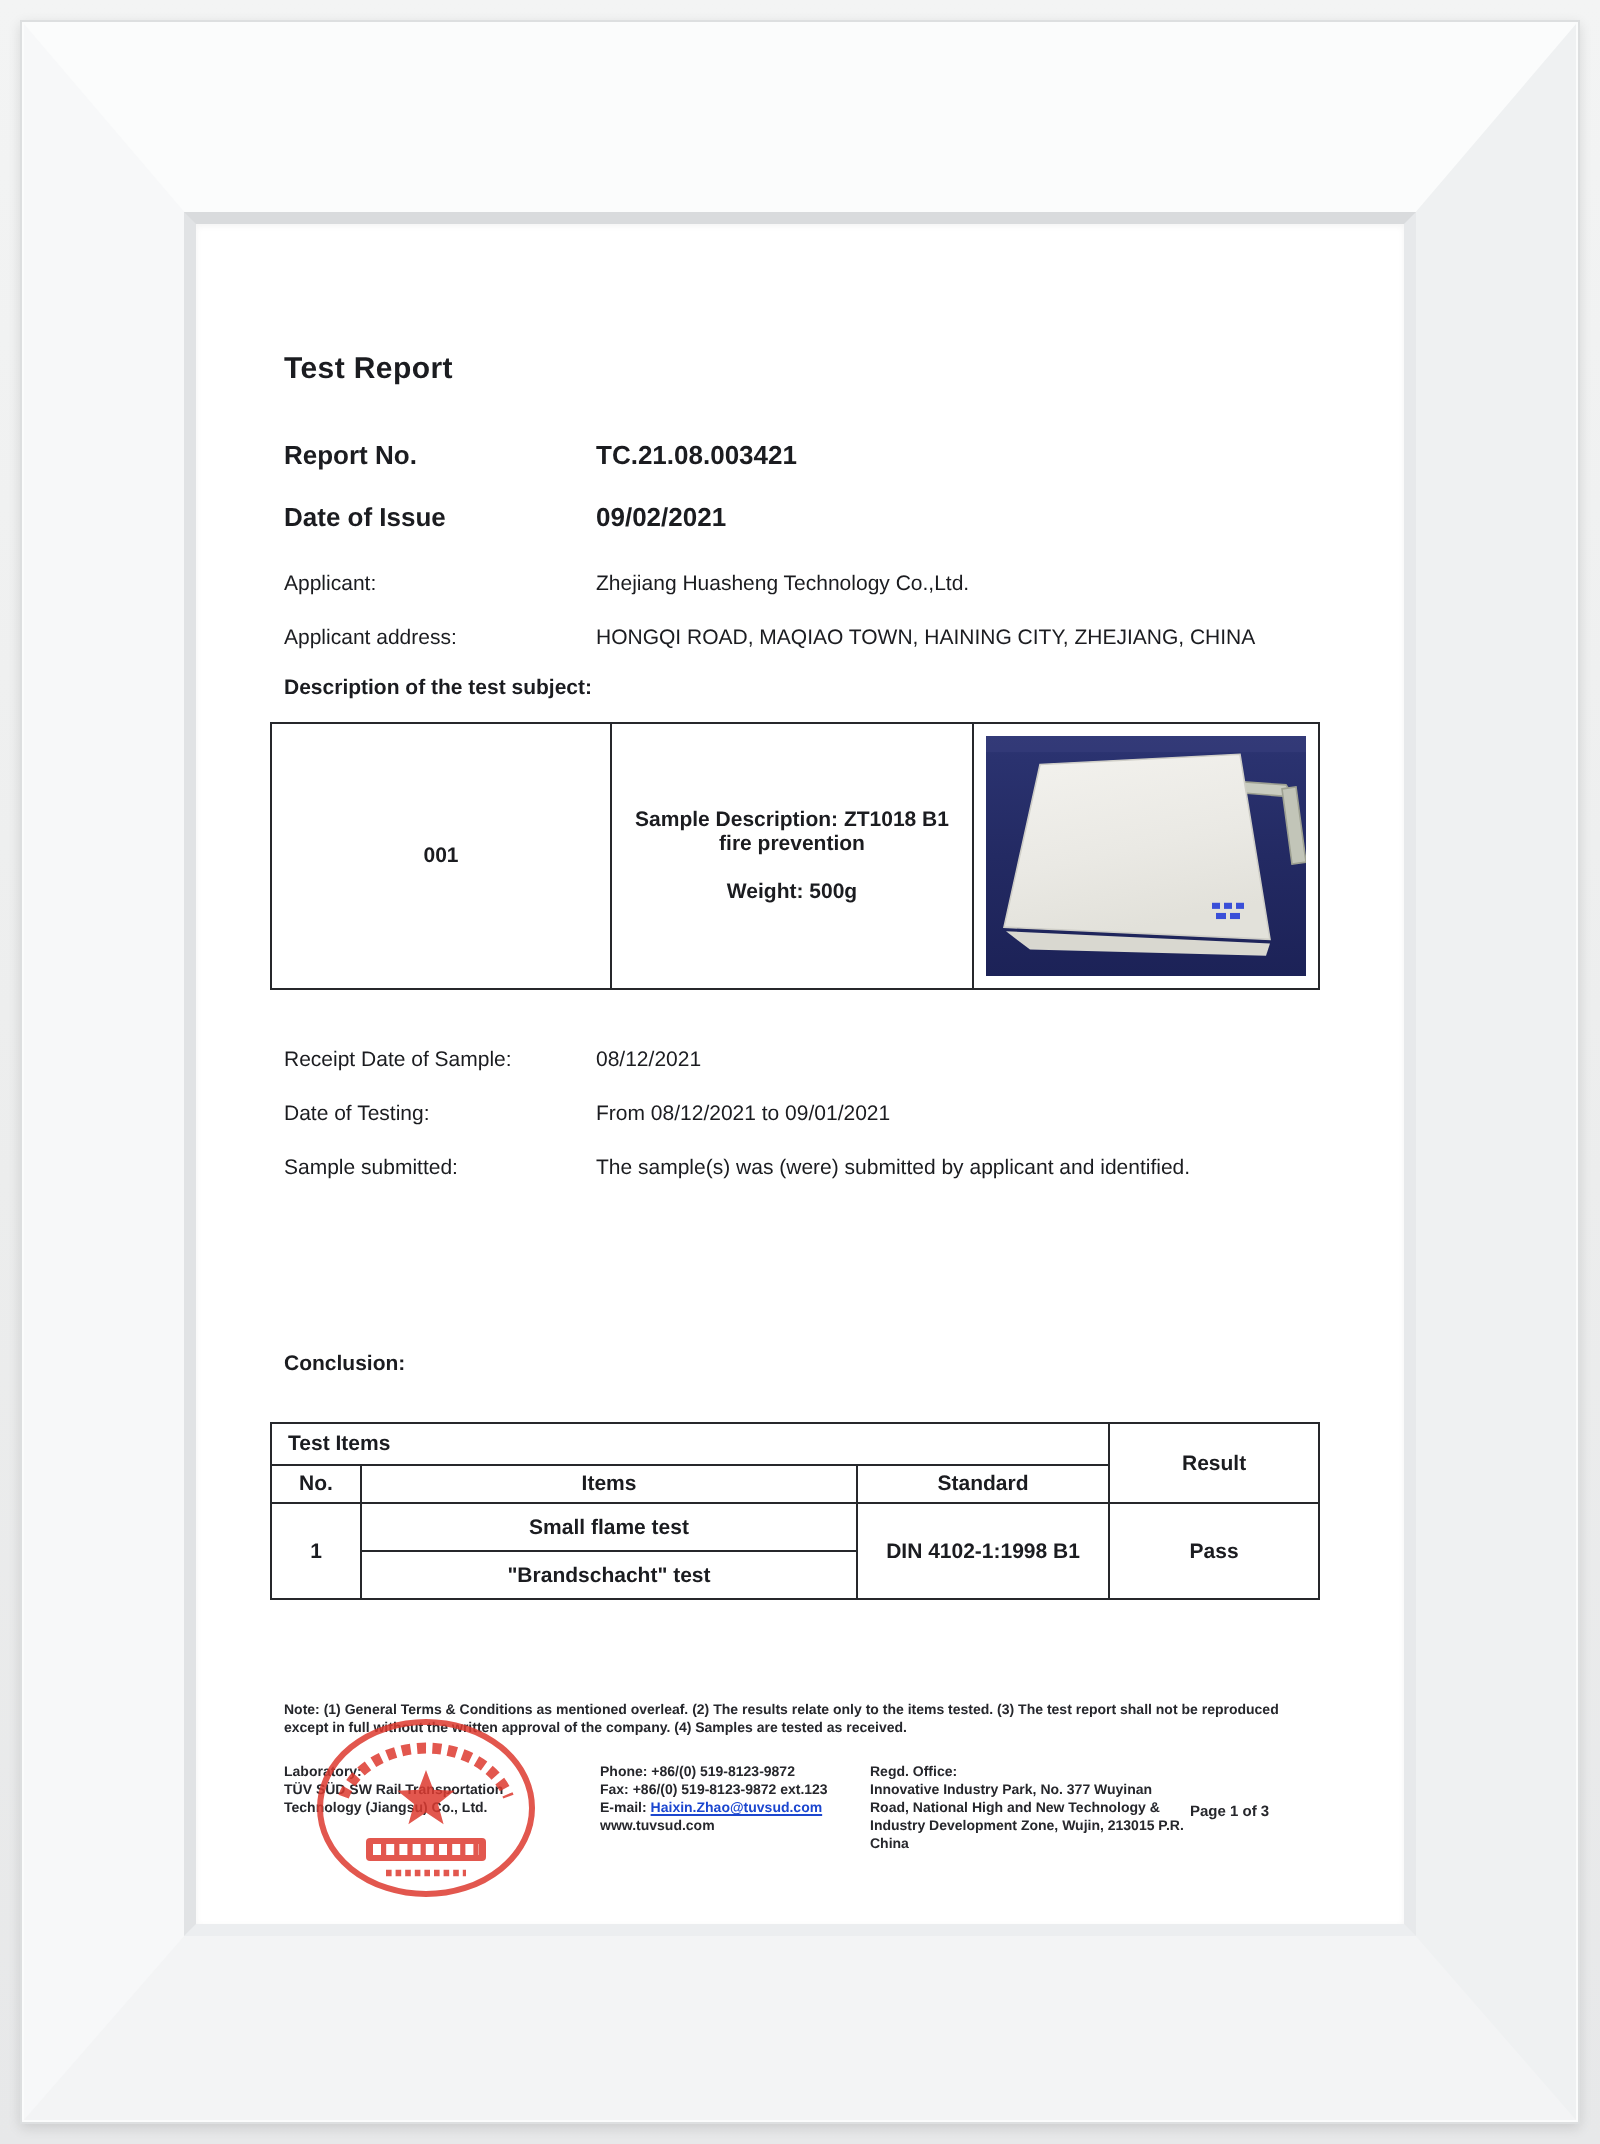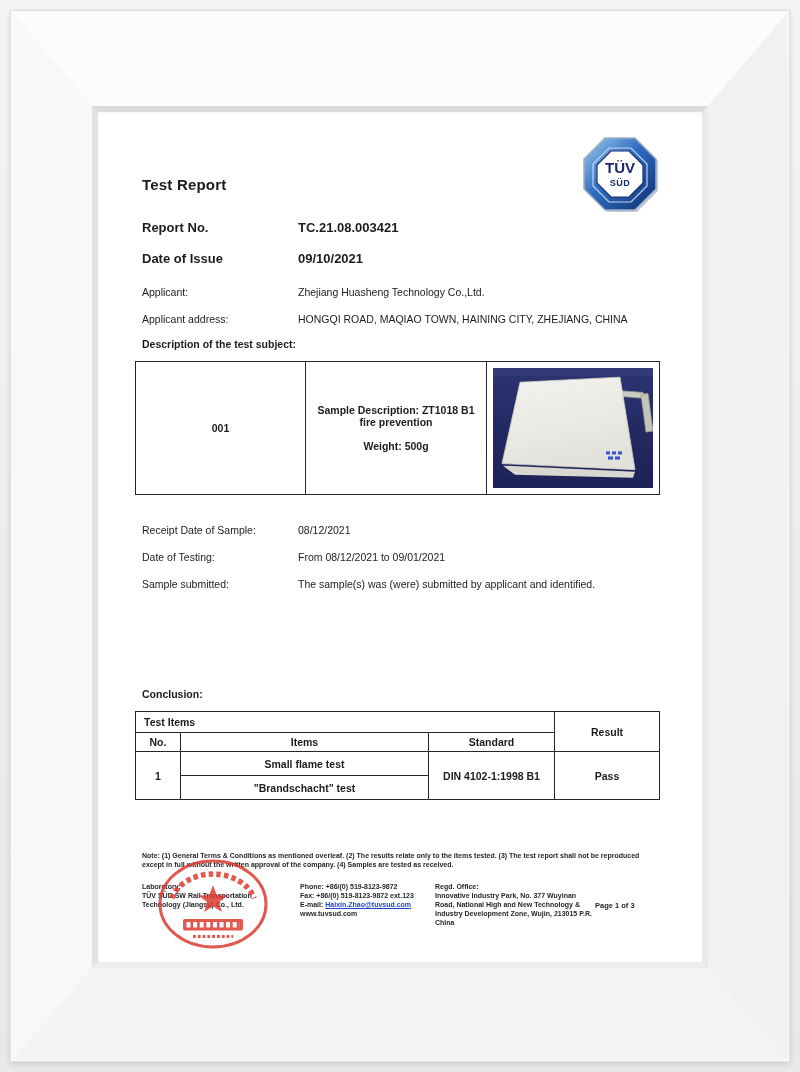--- a/index.html
+++ b/index.html
@@ -62,47 +62,30 @@
 <div class="photo-bg"></div>
 
 <div class="frame">
   <div class="frame-crease"></div>
   <div class="frame-face"></div>
   <div class="frame-bevel"></div>
 
   <div class="paper">
     <div class="doc">
 
-      <div class="abs logo">
-        <svg viewBox="0 0 78 78" xmlns="http://www.w3.org/2000/svg">
-          <defs>
-            <linearGradient id="gblue" x1="0" y1="0" x2="1" y2="1">
-              <stop offset="0" stop-color="#9ecdee"></stop>
-              <stop offset="0.45" stop-color="#2f6cc0"></stop>
-              <stop offset="1" stop-color="#112e72"></stop>
-            </linearGradient>
-          </defs>
-          <polygon points="25,4 55,4 76,25 76,55 55,76 25,76 4,55 4,25" fill="#c3cad3"></polygon>
-          <polygon points="23,2 53,2 74,23 74,53 53,74 23,74 2,53 2,23" fill="url(#gblue)" stroke="#9db1c6" stroke-width="1.5"></polygon>
-          <polygon points="27,11 49,11 65,27 65,49 49,65 27,65 11,49 11,27" fill="none" stroke="#bcd6ef" stroke-width="1.2" transform="translate(0,1)"></polygon>
-          <polygon points="29,15 47,15 61,29 61,47 47,61 29,61 15,47 15,29" fill="#ffffff" stroke="#1d2f73" stroke-width="1.2"></polygon>
-          <text x="38" y="37" text-anchor="middle" font-family="Liberation Sans, sans-serif" font-size="15" font-weight="bold" fill="#1a2a6e">TÜV</text>
-          <text x="38" y="50" text-anchor="middle" font-family="Liberation Sans, sans-serif" font-size="9" font-weight="bold" letter-spacing="0.5" fill="#1a2a6e">SÜD</text>
-        </svg>
-      </div>
 
       <div class="abs title">Test Report</div>
 
       <div class="abs kv-lg" style="top:108px;">
         <span>Report No.</span>
         <span class="val">TC.21.08.003421</span>
       </div>
       <div class="abs kv-lg" style="top:139px;">
         <span>Date of Issue</span>
-        <span class="val">09/10/2021</span>
+        <span class="val">09/02/2021</span>
       </div>
 
       <div class="abs kv-sm" style="top:174px;">
         <span>Applicant:</span>
         <span class="val">Zhejiang Huasheng Technology Co.,Ltd.</span>
       </div>
       <div class="abs kv-sm" style="top:201px;">
         <span>Applicant address:</span>
         <span class="val">HONGQI ROAD, MAQIAO TOWN, HAINING CITY, ZHEJIANG, CHINA</span>
       </div>
@@ -163,21 +146,21 @@
       </div>
       <div class="abs kv-sm" style="top:439px;">
         <span>Date of Testing:</span>
         <span class="val">From 08/12/2021 to 09/01/2021</span>
       </div>
       <div class="abs kv-sm" style="top:466px;">
         <span>Sample submitted:</span>
         <span class="val">The sample(s) was (were) submitted by applicant and identified.</span>
       </div>
 
-      <div class="abs heading-sm" style="top:576px;">Conclusion:</div>
+      <div class="abs heading-sm" style="top:564px;">Conclusion:</div>
 
       <table class="t2">
         <colgroup>
             <col style="width:45px">
             <col style="width:248px">
             <col style="width:126px">
             <col style="width:105px">
           </colgroup>
         <tbody>
             <tr class="r1">

